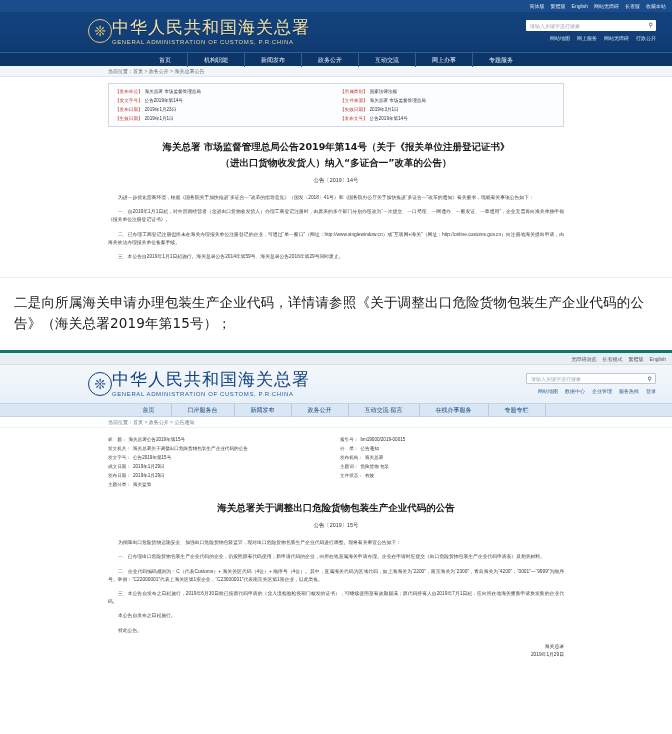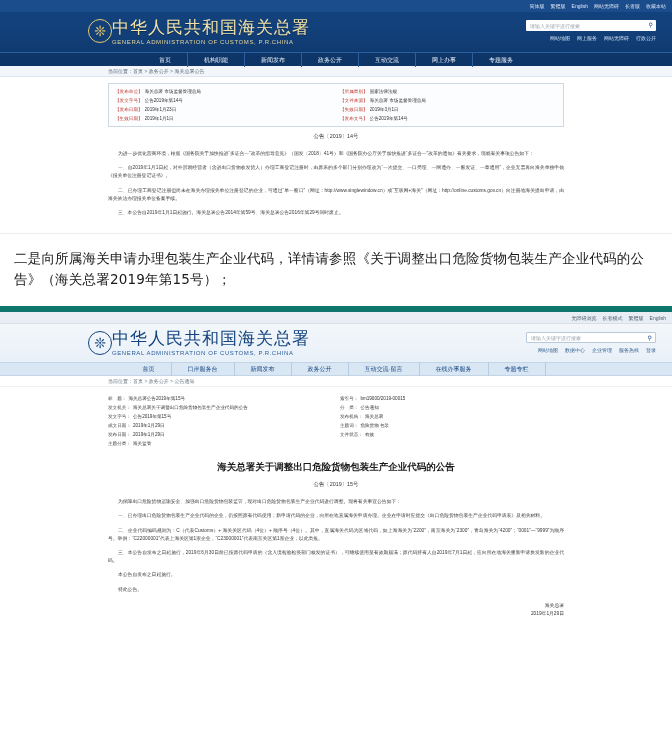--- a/index.html
+++ b/index.html
@@ -172,21 +172,21 @@
     text-align: justify;
     margin: 0 0 6px 0;
     text-indent: 10px;
   }
 
   
   .callout {
     background: #ffffff;
     padding: 14px 14px 16px 14px;
     border-top: 1px solid #e9edf2;
-    border-bottom: 6px solid #0f766e;
+    border-bottom: 3px solid #0f766e;
   }
   .callout p {
     margin: 0;
     font-family: "DejaVu Sans", sans-serif;
     font-size: 13.5px;
     line-height: 21px;
     color: #1a1a1a;
     letter-spacing: 0.2px;
   }
 
@@ -302,20 +302,24 @@
         <div class="meta-row">
           <span class="meta-key">【生效日期】</span>
           <span class="meta-val">2019年1月1日</span>
         </div>
         <div class="meta-row">
           <span class="meta-key">【发布文号】</span>
           <span class="meta-val">公告2019年第14号</span>
         </div>
       </div>
 
+      <div class="doc-title">
+        <span class="l1">海关总署 市场监督管理总局公告2019年第14号（关于《报关单位注册登记证书》</span>
+        <span class="l2">（进出口货物收发货人）纳入“多证合一”改革的公告）</span>
+      </div>
       <div class="doc-sub">公告〔2019〕14号</div>
 
       <p class="doc-p">为进一步优化营商环境，根据《国务院关于加快推进“多证合一”改革的指导意见》（国发〔2018〕41号）和《国务院办公厅关于加快推进“多证合一”改革的通知》有关要求，现就有关事项公告如下：</p>
       <p class="doc-p">一、自2019年1月1日起，对外贸易经营者（含进出口货物收发货人）办理工商登记注册时，由原来的多个部门分别办理改为“一次提交、一口受理、一网通办、一窗发证、一章通用”，企业无需再向海关单独申领《报关单位注册登记证书》。</p>
       <p class="doc-p">二、已办理工商登记注册但尚未在海关办理报关单位注册登记的企业，可通过“单一窗口”（网址：http://www.singlewindow.cn）或“互联网+海关”（网址：http://online.customs.gov.cn）向注册地海关提出申请，由海关依法办理报关单位备案手续。</p>
       <p class="doc-p">三、本公告自2019年1月1日起施行。海关总署公告2014年第59号、海关总署公告2016年第29号同时废止。</p>
     </div>
   </div>
 
   <div class="callout">

